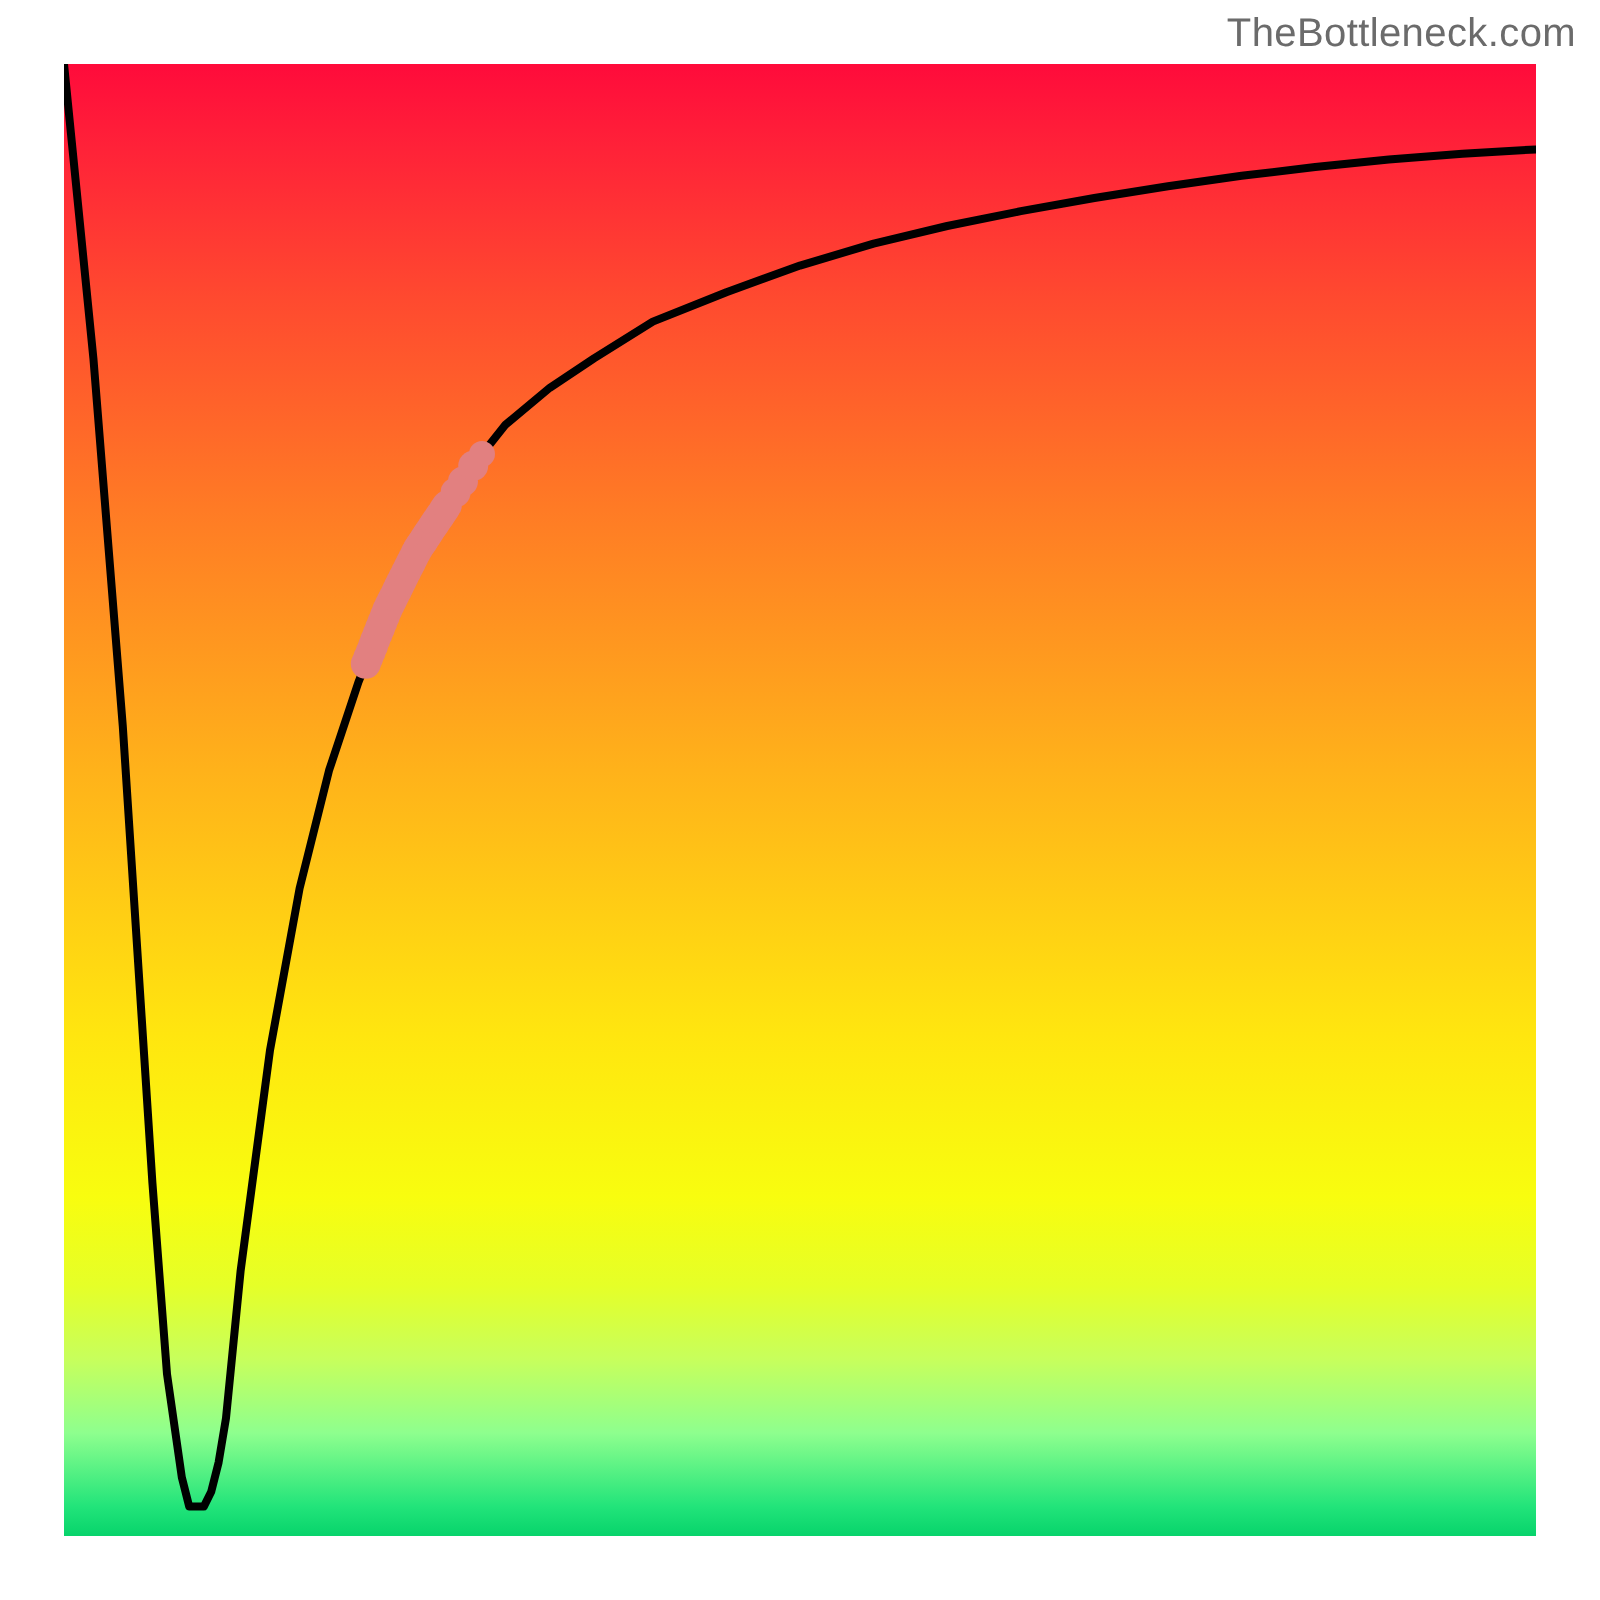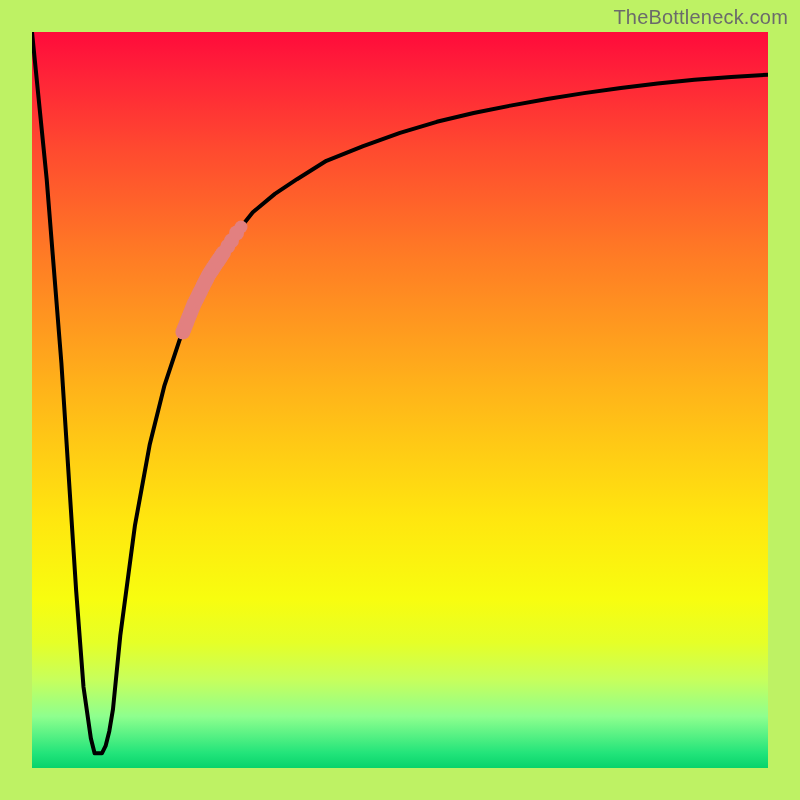--- a/index.html
+++ b/index.html
@@ -9,21 +9,21 @@
     height: 800px;
     background: #000;
     font-family: Arial, Helvetica, sans-serif;
   }
   .frame {
     position: absolute;
     top: 0;
     left: 0;
     width: 800px;
     height: 800px;
-    background: #bef264;
+    background: #ffffff;
   }
   .plot-area {
     position: absolute;
     top: 32px;
     left: 32px;
     width: 736px;
     height: 736px;
     overflow: hidden;
   }
   .gradient {

